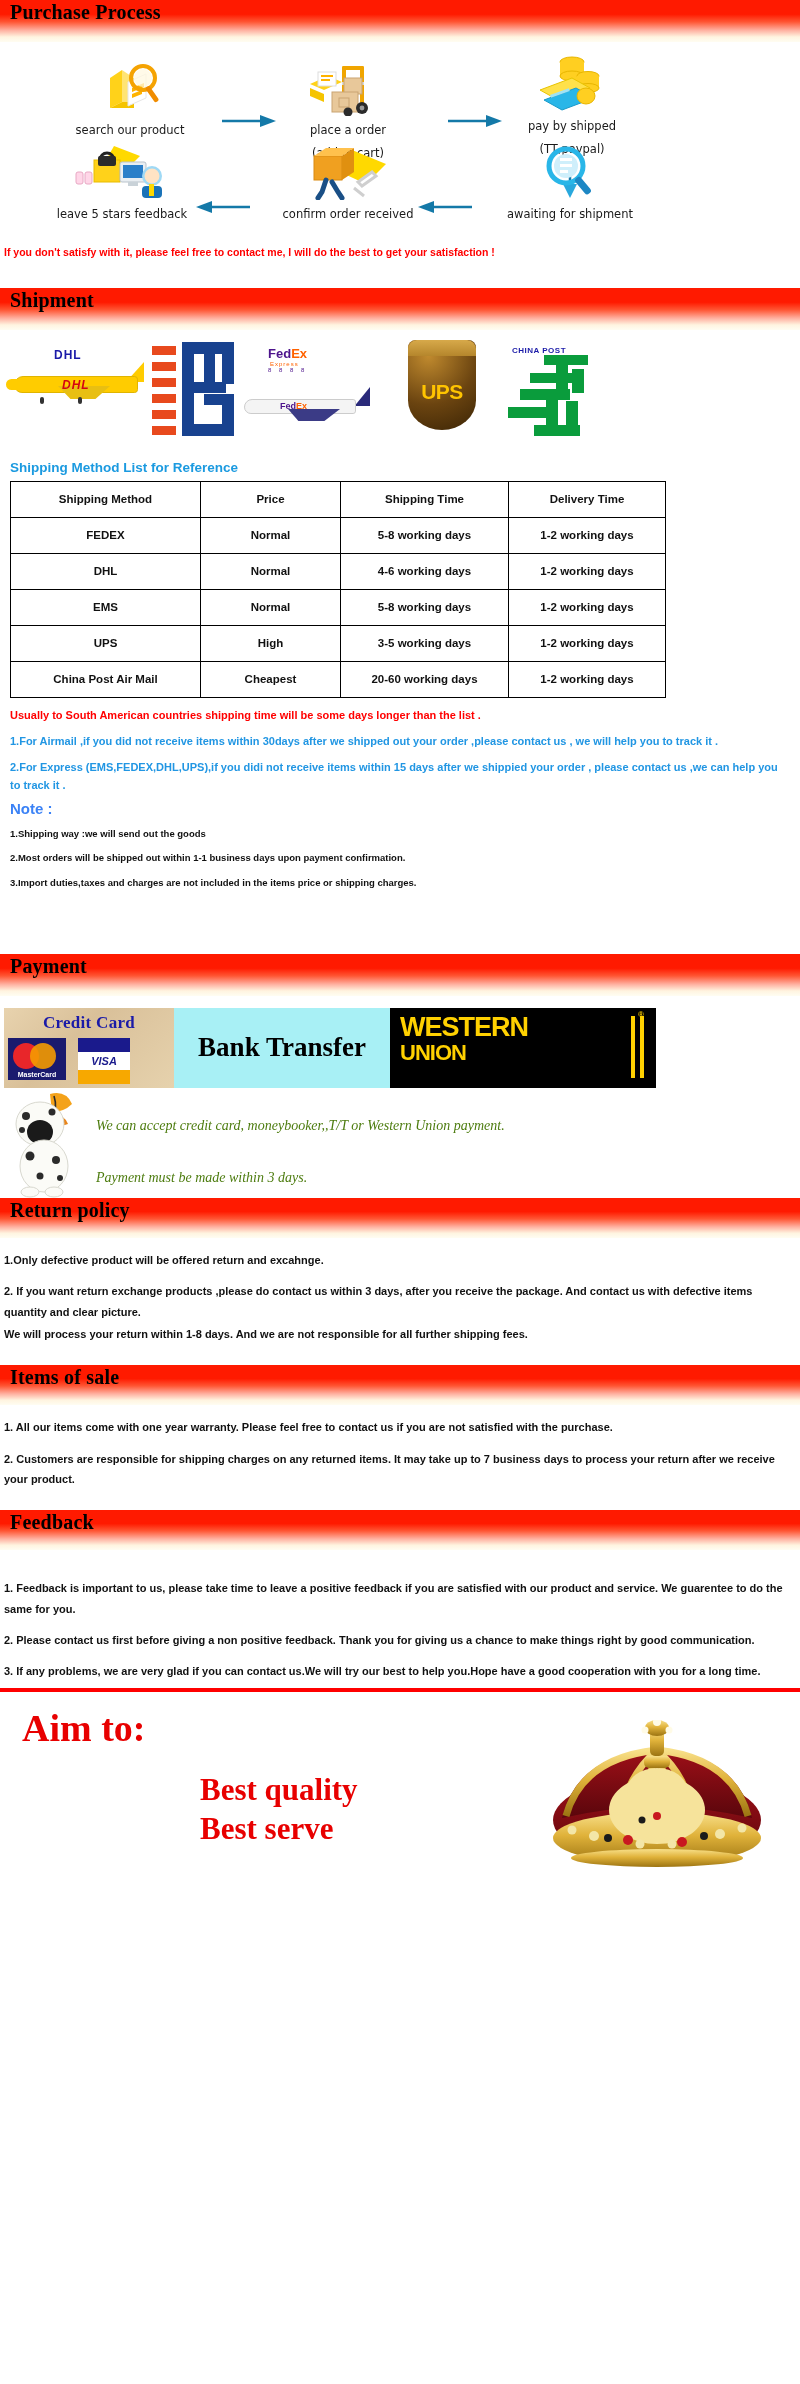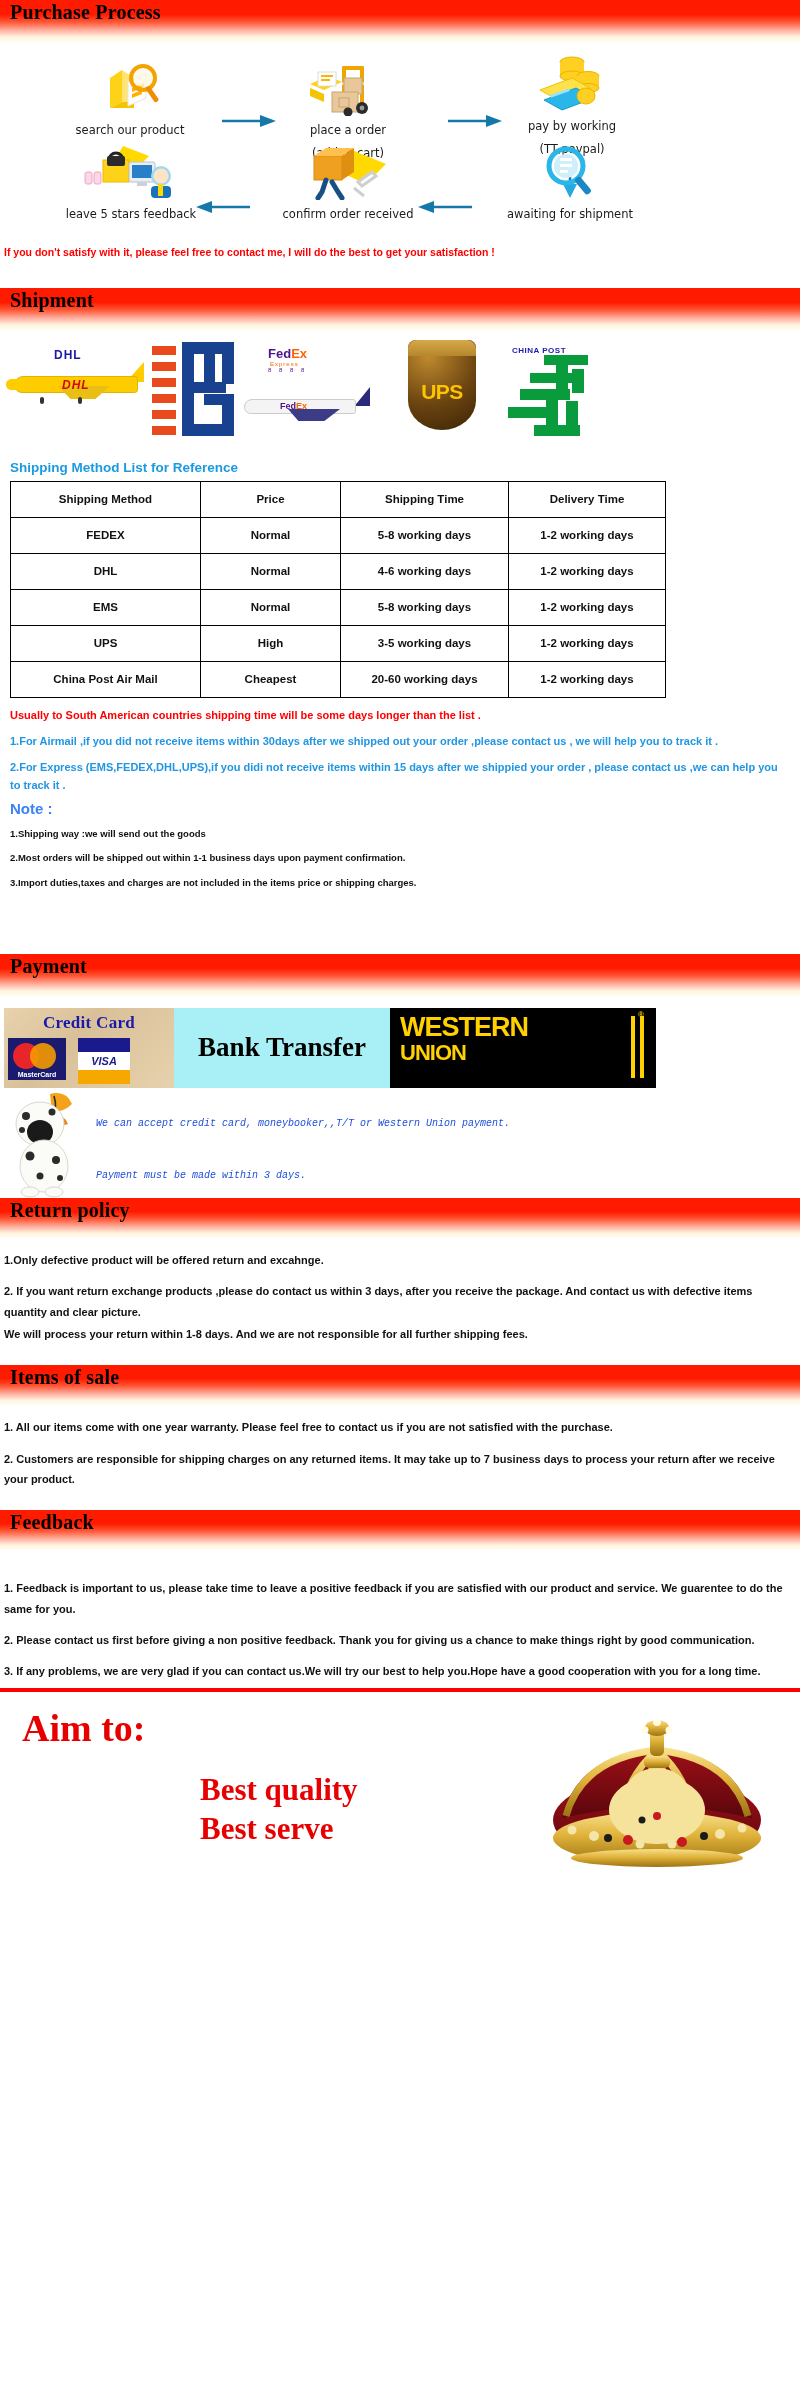--- a/index.html
+++ b/index.html
@@ -204,21 +204,21 @@
   .pay-wu .l1{ font-size:27px; letter-spacing:-1px; padding:5px 0 0 10px; line-height:1.05;}
   .pay-wu .l2{ font-size:22px; letter-spacing:-1px; padding:0 0 0 10px; line-height:1.05;}
   .pay-wu .bars{ position:absolute; right:12px; top:8px; }
   .pay-wu .bars i{ display:inline-block; width:4px; height:62px; background:#ffd100; margin-left:5px; }
   .pay-wu .reg{ position:absolute; right:12px; top:2px; font-size:8px; color:#ffd100; }
 
   .paytext-wrap { position:relative; width:800px; height:110px; }
   .dog { position:absolute; left:10px; top:2px; width:70px; height:105px; }
   .paytext {
     position:absolute; left:96px;
-    font-family:Liberation Mono, monospace; font-style:italic; font-size:10px; color:#1d4ed8;
+    font-family:Liberation Serif, serif; font-style:italic; font-size:14px; color:#4d7c0f;
   }
 
   
   .body-txt {
     color:#111; font-weight:bold; font-size:11px; line-height:1.85;
     margin:12px 0 0 4px; font-family:"Liberation Sans",sans-serif;
   }
   .body-txt p { margin:0 0 11px 0; }
 
   
@@ -313,21 +313,21 @@
             <ellipse cx="64" cy="26" rx="11" ry="4.5"></ellipse>
               <rect x="53" y="26" width="22" height="12" stroke="none"></rect>
             <ellipse cx="64" cy="38" rx="11" ry="4.5"></ellipse>
           </g>
           <polygon points="16,40 48,28 66,38 34,50" fill="#ffe14a" stroke="#e8c400"></polygon>
           <polygon points="20,50 52,38 70,48 38,60" fill="#29b6e8" stroke="#1a9ac9"></polygon>
           <rect x="26" y="45" width="20" height="3" fill="#9fe2f5" transform="rotate(-20 26 45)"></rect>
           <ellipse cx="62" cy="46" rx="9" ry="8" fill="#ffcf21" stroke="#e8b600"></ellipse>
         </svg>
       </div>
-      <div class="cap">pay by working</div>
+      <div class="cap">pay by shipped</div>
       <div class="cap">(TT,paypal)</div>
     </div>
 
     <div class="arrow-v" style="left:562px; top:118px;">
       <svg width="16" height="38" viewBox="0 0 16 38">
           <line x1="8" y1="0" x2="8" y2="26" stroke="#1479a8" stroke-width="2.5"></line>
           <polygon points="1,24 15,24 8,38" fill="#29a8dd"></polygon>
         </svg>
     </div>
 
@@ -370,21 +370,21 @@
       <div class="cap">confirm order received</div>
     </div>
 
     <div class="arrow-h" style="left:196px; top:158px;">
       <svg width="54" height="14" viewBox="0 0 54 14">
           <line x1="14" y1="7" x2="54" y2="7" stroke="#1479a8" stroke-width="2.5"></line>
           <polygon points="16,1 0,7 16,13" fill="#1479a8"></polygon>
         </svg>
     </div>
 
-    <div class="node" style="left:41px; top:100px;">
+    <div class="node" style="left:32px; top:100px;">
       <div class="art">
         <svg width="104" height="58" viewBox="0 0 104 58" aria-hidden="true">
           <polygon points="44,4 70,14 56,28 36,18" fill="#ffd900"></polygon>
           <rect x="24" y="18" width="26" height="22" fill="#ffd21a" stroke="#e8bc00"></rect>
           <path d="M30 18 a7 7 0 0 1 14 0" fill="none" stroke="#222" stroke-width="3"></path>
           <rect x="28" y="14" width="18" height="10" rx="2" fill="#2b2b2b"></rect>
           <rect x="6" y="30" width="7" height="12" rx="2" fill="#ffd6e8" stroke="#e8a8c4"></rect>
           <rect x="15" y="30" width="7" height="12" rx="2" fill="#ffd6e8" stroke="#e8a8c4"></rect>
           <rect x="50" y="20" width="26" height="20" rx="2" fill="#e9eef2" stroke="#b9c3cb"></rect>
           <rect x="53" y="23" width="20" height="13" fill="#2a7fc9"></rect>

